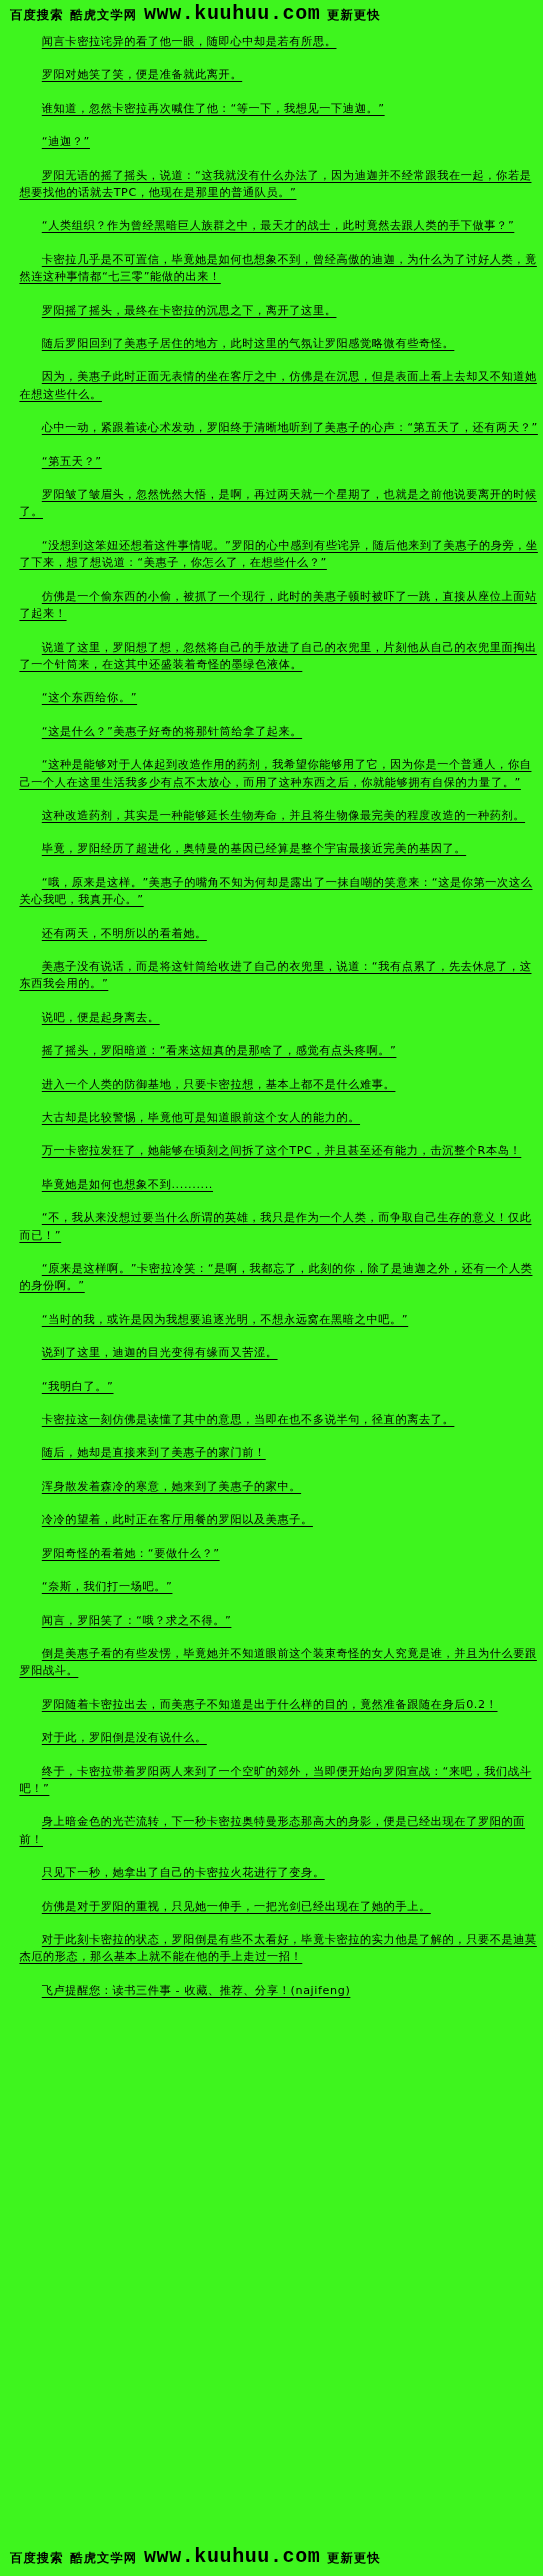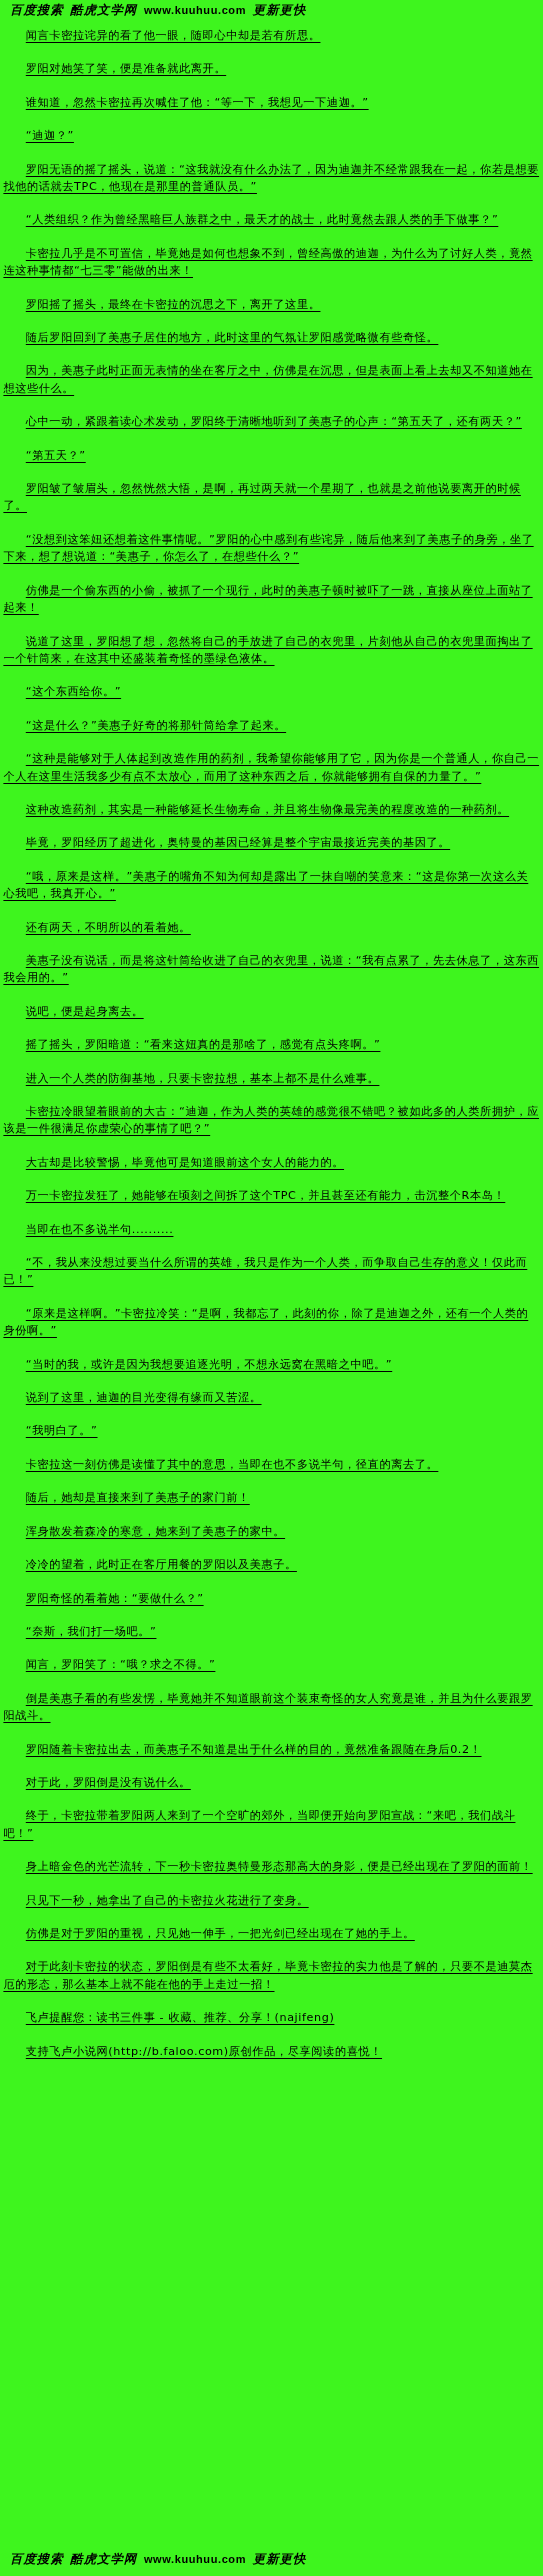--- a/index.html
+++ b/index.html
@@ -25,33 +25,33 @@
   }
   .watermark.top { padding-top: 2.2px; }
   .watermark.bottom {
     position: absolute;
     left: 0;
     bottom: 7.8px;
   }
   .wm-brush {
     font-family: "DejaVu Serif", serif;
     font-weight: bold;
-    font-style: italic;
     font-size: 12.3px;
     letter-spacing: 1.1px;
   }
   .wm-url {
-    font-family: Liberation Sans, sans-serif;
+    font-family: Liberation Mono, monospace;
     font-weight: bold;
-    font-size: 11px;
+    font-size: 20px;
     letter-spacing: 0.6px;
     text-align: right;
   }
   .content {
     padding: 7.8px 3.4px 0 3.4px;
+    margin-left: 16px;
   }
   .content p {
     margin: 0 0 16px 0;
     font-size: 11.2px;
     line-height: 17.4px;
     text-indent: 2em;
     letter-spacing: 0.6px;
     text-decoration: underline;
     text-underline-offset: 2.8px;
     text-decoration-thickness: 0.6px;
@@ -89,24 +89,23 @@
     <p>“这是什么？”美惠子好奇的将那针筒给拿了起来。</p>
     <p>“这种是能够对于人体起到改造作用的药剂，我希望你能够用了它，因为你是一个普通人，你自己一个人在这里生活我多少有点不太放心，而用了这种东西之后，你就能够拥有自保的力量了。”</p>
     <p>这种改造药剂，其实是一种能够延长生物寿命，并且将生物像最完美的程度改造的一种药剂。</p>
     <p>毕竟，罗阳经历了超进化，奥特曼的基因已经算是整个宇宙最接近完美的基因了。</p>
     <p>“哦，原来是这样。”美惠子的嘴角不知为何却是露出了一抹自嘲的笑意来：“这是你第一次这么关心我吧，我真开心。”</p>
     <p>还有两天，不明所以的看着她。</p>
     <p>美惠子没有说话，而是将这针筒给收进了自己的衣兜里，说道：“我有点累了，先去休息了，这东西我会用的。”</p>
     <p>说吧，便是起身离去。</p>
     <p>摇了摇头，罗阳暗道：“看来这妞真的是那啥了，感觉有点头疼啊。”</p>
     <p>进入一个人类的防御基地，只要卡密拉想，基本上都不是什么难事。</p>
-    <p>卡密拉冷眼望着眼前的大古：“迪迦，作为人类的英雄的感觉很不错吧？被如此多的人类所拥护，应该是一件很满足你虚荣心的事情了吧？”</p>
     <p>大古却是比较警惕，毕竟他可是知道眼前这个女人的能力的。</p>
     <p>万一卡密拉发狂了，她能够在顷刻之间拆了这个TPC，并且甚至还有能力，击沉整个R本岛！</p>
-    <p>当即在也不多说半句..........</p>
+    <p>毕竟她是如何也想象不到..........</p>
     <p>“不，我从来没想过要当什么所谓的英雄，我只是作为一个人类，而争取自己生存的意义！仅此而已！”</p>
     <p>“原来是这样啊。”卡密拉冷笑：“是啊，我都忘了，此刻的你，除了是迪迦之外，还有一个人类的身份啊。”</p>
     <p>“当时的我，或许是因为我想要追逐光明，不想永远窝在黑暗之中吧。”</p>
     <p>说到了这里，迪迦的目光变得有缘而又苦涩。</p>
     <p>“我明白了。”</p>
     <p>卡密拉这一刻仿佛是读懂了其中的意思，当即在也不多说半句，径直的离去了。</p>
     <p>随后，她却是直接来到了美惠子的家门前！</p>
     <p>浑身散发着森冷的寒意，她来到了美惠子的家中。</p>
     <p>冷冷的望着，此时正在客厅用餐的罗阳以及美惠子。</p>
     <p>罗阳奇怪的看着她：“要做什么？”</p>
@@ -114,21 +113,20 @@
     <p>闻言，罗阳笑了：“哦？求之不得。”</p>
     <p>倒是美惠子看的有些发愣，毕竟她并不知道眼前这个装束奇怪的女人究竟是谁，并且为什么要跟罗阳战斗。</p>
     <p>罗阳随着卡密拉出去，而美惠子不知道是出于什么样的目的，竟然准备跟随在身后0.2！</p>
     <p>对于此，罗阳倒是没有说什么。</p>
     <p>终于，卡密拉带着罗阳两人来到了一个空旷的郊外，当即便开始向罗阳宣战：“来吧，我们战斗吧！”</p>
     <p>身上暗金色的光芒流转，下一秒卡密拉奥特曼形态那高大的身影，便是已经出现在了罗阳的面前！</p>
     <p>只见下一秒，她拿出了自己的卡密拉火花进行了变身。</p>
     <p>仿佛是对于罗阳的重视，只见她一伸手，一把光剑已经出现在了她的手上。</p>
     <p>对于此刻卡密拉的状态，罗阳倒是有些不太看好，毕竟卡密拉的实力他是了解的，只要不是迪莫杰厄的形态，那么基本上就不能在他的手上走过一招！</p>
     <p>飞卢提醒您：读书三件事 - 收藏、推荐、分享！(najifeng)</p>
-    <p>支持飞卢小说网(http://b.faloo.com)原创作品，尽享阅读的喜悦！</p>
   </div>
 
 <div class="watermark bottom">
   <span class="wm-brush">百度搜索</span>
   <span class="wm-brush">酷虎文学网</span>
   <span class="wm-url">www.kuuhuu.com</span>
   <span class="wm-brush">更新更快</span>
 </div>
 
 

